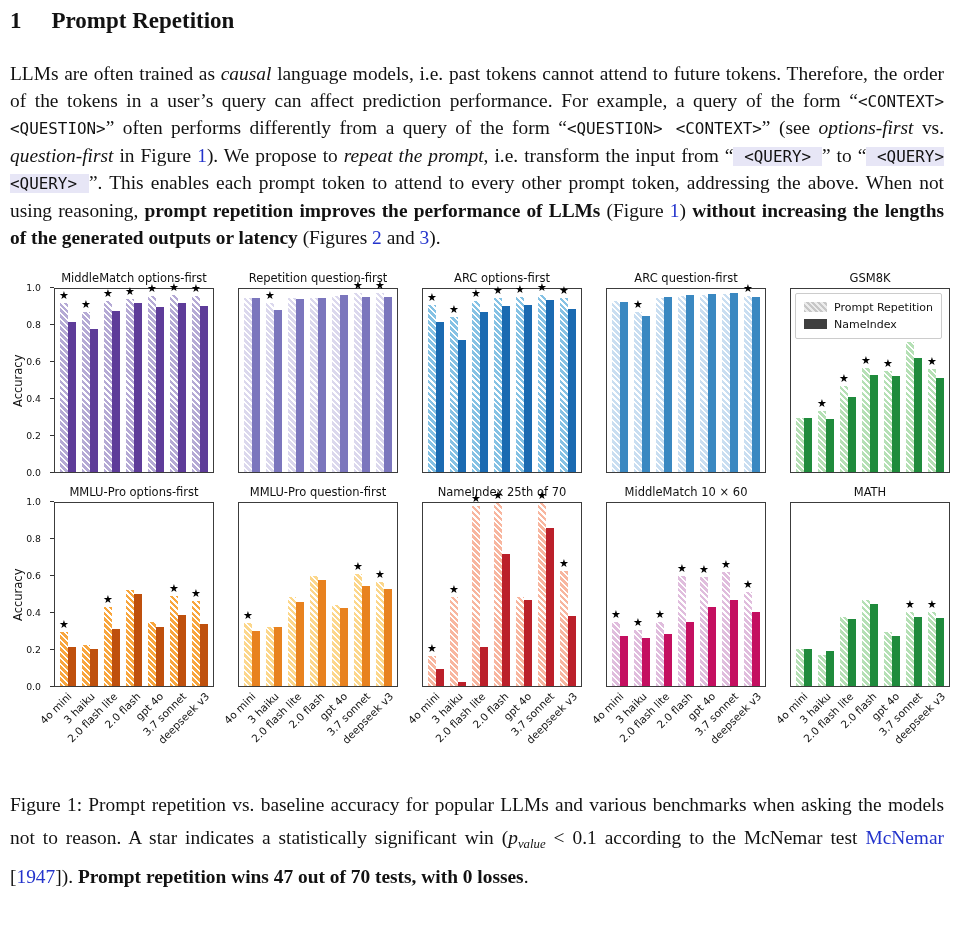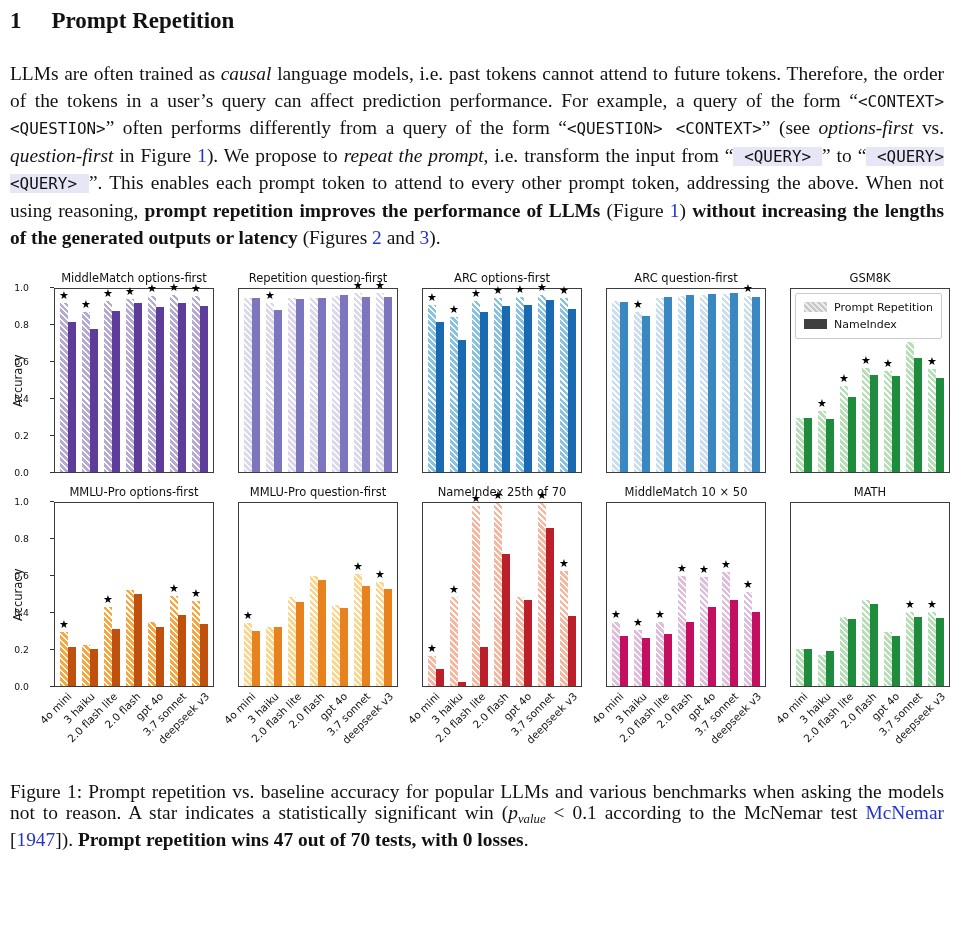--- a/index.html
+++ b/index.html
@@ -2,21 +2,21 @@
 <html><head>
 <meta charset="utf-8">
 <style>
   html,body{margin:0;padding:0;background:#fff;}
   body{width:956px;height:927px;overflow:hidden;font-family:"Liberation Serif",serif;color:#121212;}
   .page{padding:4px 12px 0 10px;box-sizing:border-box;}
 
   .heading{display:flex;gap:30px;font-size:23px;font-weight:bold;margin-top:4px;}
 
   .para{font-size:19.4px;line-height:26.6px;margin-top:27px;text-align:justify;}
-  .caption{font-size:19.4px;line-height:21px;margin-top:6px;text-align:justify;}
+  .caption{font-size:19.4px;line-height:33px;margin-top:13px;text-align:justify;}
   .footnote{position:relative;margin-top:9px;padding-top:8px;font-size:17px;}
   .footnote::before{content:"";position:absolute;top:0;left:8px;width:335px;border-top:1.6px solid #000;}
   .footnote .fn-text{margin-left:36px;}
 
   .seg-i{font-style:italic}
   .seg-b{font-weight:bold}
   .seg-code{font-family:"DejaVu Sans Mono","Liberation Mono",monospace;font-size:0.82em}
   .seg-hl{background:#e7e6f6}
   .seg-link{color:#2333cc}
   .seg-sub{font-style:italic;font-size:0.66em;vertical-align:-0.28em}
@@ -26,21 +26,21 @@
   .figure{margin-top:18px;font-family:"DejaVu Sans","Liberation Sans",sans-serif;}
   .fig-row{display:flex;gap:24px;align-items:flex-start;}
   .fig-row + .fig-row{margin-top:12px;}
   .subplot{width:160px;flex:none;}
   .subplot.first{width:204px;}
   .sp-title{font-size:11.5px;color:#111;text-align:center;margin-bottom:3px;white-space:nowrap;}
   .subplot.first .sp-title{padding-left:44px;}
   .sp-body{display:flex;}
   .yaxis{width:44px;flex:none;position:relative;height:185px;}
   .ylabel{position:absolute;left:0;top:0;bottom:0;width:15px;writing-mode:vertical-rl;transform:rotate(180deg);display:flex;align-items:center;justify-content:center;font-size:11.5px;color:#111;}
-  .ytick{position:absolute;right:25px;font-size:9.3px;color:#111;transform:translateY(50%);line-height:1;}
+  .ytick{position:absolute;right:13px;font-size:9.3px;color:#111;transform:translateY(50%);line-height:1;}
   .ymark{position:absolute;right:0;width:4px;height:1px;background:#333;}
   .plotcol{flex:1;min-width:0;}
   .plot{position:relative;height:185px;border:1px solid #3c3c3c;box-sizing:border-box;display:flex;align-items:flex-end;background:#fff;padding:0 2px;}
   .group{flex:1;display:flex;align-items:flex-end;justify-content:center;height:100%;padding:0 2px;box-sizing:border-box;}
   .bwrap{position:relative;width:46%;height:100%;display:flex;align-items:flex-end;}
   .bar{width:100%;}
   .star{position:absolute;left:50%;transform:translateX(-50%);font-size:11px;line-height:1;color:#000;z-index:2;}
   .xlabels{position:relative;height:88px;overflow:visible;}
   .xt{position:absolute;top:3px;width:0;}
   .xt span{position:absolute;right:0;top:0;transform:rotate(-45deg);transform-origin:100% 0%;white-space:nowrap;font-size:10.5px;color:#111;}
@@ -725,21 +725,21 @@
                   <span>3.7 sonnet</span>
                 </div>
                 <div class="xt" style="left: 92.8571%;">
                   <span>deepseek v3</span>
                 </div>
               </div>
             </div>
           </div>
         </div>
         <div class="subplot">
-          <div class="sp-title">MiddleMatch 10 × 50</div>
+          <div class="sp-title">MiddleMatch 10 × 60</div>
           <div class="sp-body">
             <div class="plotcol">
               <div class="plot">
                 <div class="group">
                   <div class="bwrap">
                     <div class="bar" style="height: 34.5%; background: repeating-linear-gradient(45deg, rgb(224, 189, 221) 0px, rgb(224, 189, 221) 2.6px, rgba(255, 255, 255, 0.88) 2.6px, rgba(255, 255, 255, 0.88) 4.2px);"></div>
                     <span class="star" style="bottom: calc(34.5% + 2px);">★</span>
                   </div>
                   <div class="bwrap">
                     <div class="bar" style="height: 27%; background: rgb(196, 15, 96);"></div>

